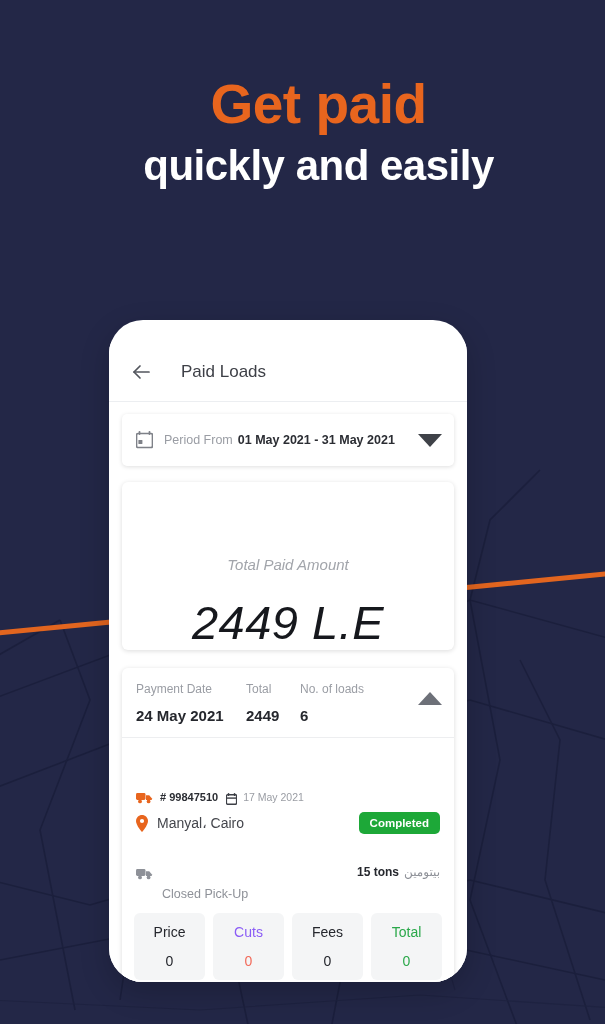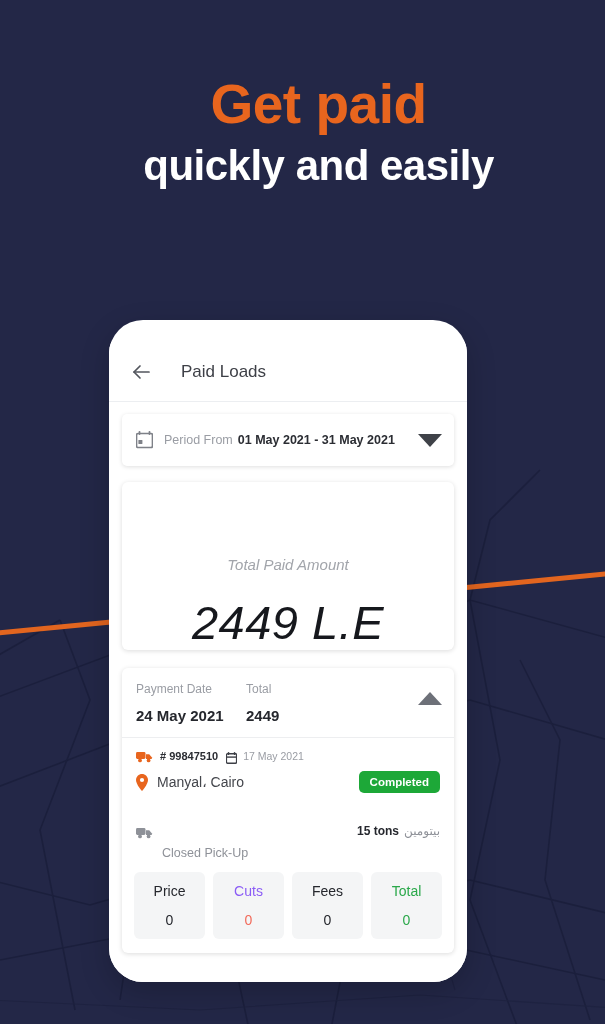--- a/index.html
+++ b/index.html
@@ -113,21 +113,21 @@
     position:absolute; right:12px; top:10px;
     width:0;height:0;
     border-left:12px solid transparent; border-right:12px solid transparent;
     border-bottom:13px solid #6d7078;
   }
 
   .divider{ height:1px; background:#edeef0; margin:13px 0 0 0; }
 
   
   .load{ padding:11px 14px 0 14px; }
-  .ld-row{ display:flex; align-items:center; }
+  .ld-row{ display:flex; align-items:center;margin-top:41px; }
   .ld-row + .ld-row{ margin-top:9px; }
   .truck-ic{ width:17px; height:13px; flex:0 0 auto; }
   .ld-id{ font-size:11px; color:#2b2d33; font-weight:bold; margin-left:7px; }
   .cal-sm{ width:11px; height:12px; margin-left:8px; flex:0 0 auto; }
   .ld-date{ font-size:10.5px; color:#9a9da4; margin-left:6px; }
 
   .pin{ width:12px; height:17px; flex:0 0 auto; }
   .ld-place{ font-size:14px; color:#44464c; margin-left:9px; }
   .badge{
     margin-left:auto; background:#1da838; color:#fff;
@@ -218,20 +218,24 @@
 
       <div class="pay-head">
         <div class="ph-col col-date">
           <span class="ph-lab">Payment Date</span>
           <span class="ph-val">24 May 2021</span>
         </div>
         <div class="ph-col col-total">
           <span class="ph-lab">Total</span>
           <span class="ph-val">2449</span>
         </div>
+        <div class="ph-col col-loads">
+          <span class="ph-lab">No. of loads</span>
+          <span class="ph-val">6</span>
+        </div>
         <span class="caret-up"></span>
       </div>
 
       <div class="divider"></div>
 
       <div class="load">
 
         <div class="ld-row">
           <span class="truck-ic">
             <svg width="17" height="13" viewBox="0 0 17 13" fill="#e8651e">

